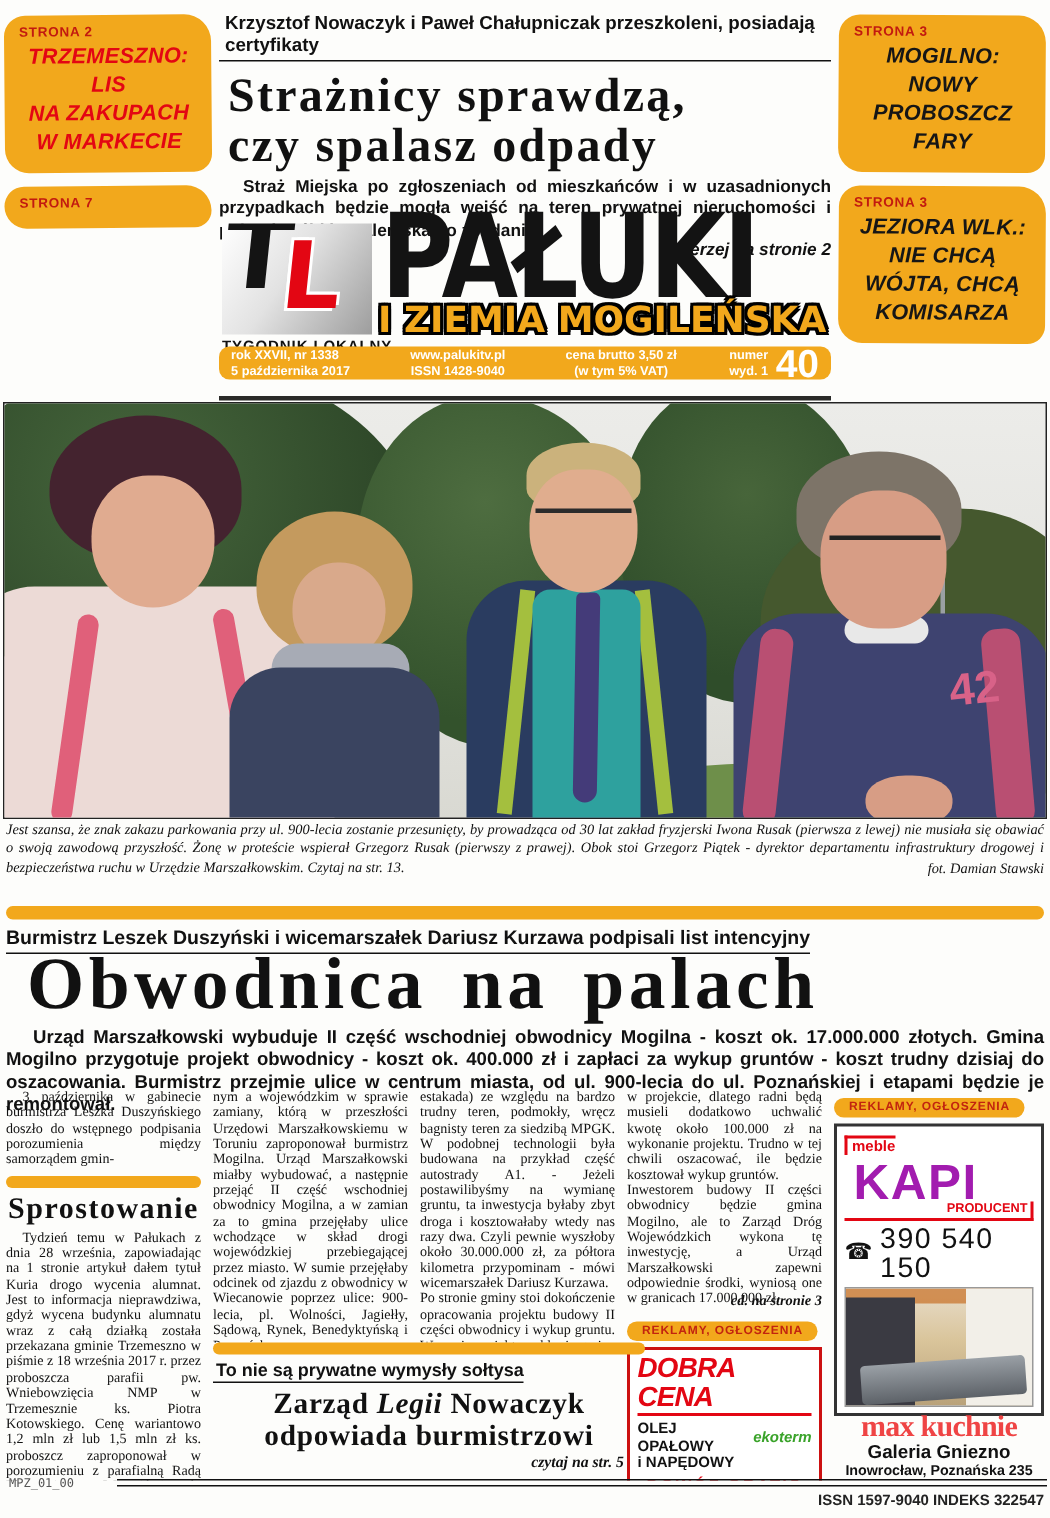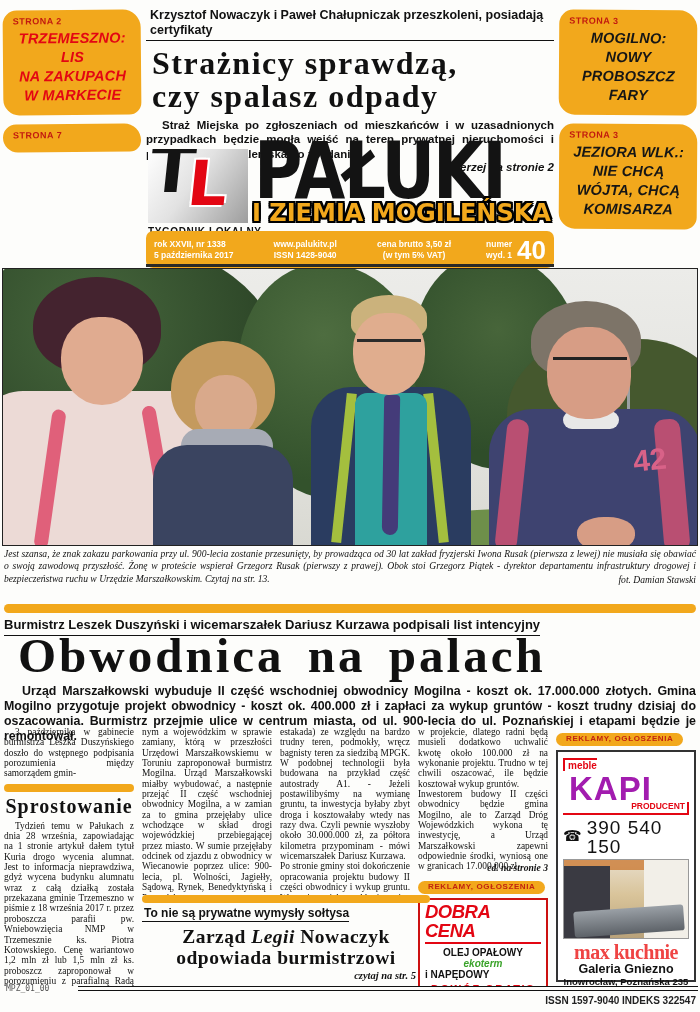--- a/index.html
+++ b/index.html
@@ -30,21 +30,21 @@
   .tl-box{position:absolute;left:2px;top:6px;width:100px;height:74px;
           background:linear-gradient(125deg,#ffffff 0%,#e2e2e2 45%,#9d9d9d 100%);overflow:hidden;}
   .tl-t{position:absolute;left:2px;top:-12px;font:900 66px/1 "DejaVu Sans",sans-serif;color:#141414;transform:skewX(-6deg);}
   .tl-l{position:absolute;left:40px;top:4px;font:900 62px/1 "DejaVu Sans",sans-serif;color:#e30613;transform:skewX(-6deg);
         text-shadow:-2px -2px 0 #fff,2px -2px 0 #fff,-2px 2px 0 #fff;}
   .tl-tagline{position:absolute;left:2px;top:84px;font:bold 10px/1 "Liberation Sans",sans-serif;letter-spacing:.6px;color:#111;}
   .mh-title{position:absolute;left:108px;top:-10px;font:900 66px/1 "DejaVu Sans",sans-serif;color:#131313;
             letter-spacing:-2px;transform:scaleY(1.18);transform-origin:top left;}
   .mh-subtitle{position:absolute;left:106px;top:58px;font:900 24px/1 "DejaVu Sans",sans-serif;color:#F2A81C;letter-spacing:0;
                text-shadow:-2px -2px 0 #000,2px -2px 0 #000,-2px 2px 0 #000,2px 2px 0 #000,0 -2px 0 #000,0 2px 0 #000,-2px 0 0 #000,2px 0 0 #000;}
-  .infobar{position:absolute;left:0;top:88px;width:408px;height:37px;background:#F2A81C;border-radius:7px;
+  .infobar{position:absolute;left:0;top:88px;width:408px;height:22px;background:#F2A81C;border-radius:7px;
            display:flex;align-items:center;color:#fff;font:bold 8.5px/1.25 "Liberation Sans",sans-serif;padding:0 8px;box-sizing:border-box;gap:32px;}
   .ib-cell{flex:1;text-align:center;}
   .ib-cell.first{text-align:left;flex:1.05;}
   .ib-issue{display:flex;align-items:center;justify-content:flex-end;flex:.8;gap:5px;}
   .ib-num{font:bold 26px/1 "Liberation Sans",sans-serif;}
   .mast-rule{position:absolute;left:0;top:121px;width:408px;border-top:3px solid #2a2a28;}
 
   
   .photo{position:absolute;left:2px;top:268px;width:694px;height:276px;border:1px solid #222;
          background:linear-gradient(#ecece9 0%,#e3e3df 60%,#d9d9d2 100%);overflow:hidden;}
@@ -115,27 +115,27 @@
   .continued{font:bold italic 9.6px/1.1 "Liberation Serif",serif;text-align:right;margin:-10px 0 0 0;}
 
   .ad-label{display:inline-block;background:#F2A81C;border-radius:7px;padding:2px 10px 3px 10px;
             font:bold 8px/1 "Liberation Sans",sans-serif;color:#c2240f;letter-spacing:.6px;margin:2px 0 4px 0;}
   .col4 .ad-label{margin-top:8px;}
 
   
   .dc-ad{border:2.5px solid #cc1111;background:#fff;padding:3px 5px;height:102px;}
   .dc-title{font:italic 900 18.5px/1 "Liberation Sans",sans-serif;color:#e30613;border-bottom:2px solid #e30613;
             padding-bottom:2px;margin-bottom:3px;letter-spacing:-.5px;}
-  .dc-row{display:flex;justify-content:space-between;align-items:center;flex-direction:column;}
+  .dc-row{display:flex;justify-content:space-between;align-items:center;}
   .dc-l1{font:900 10px/1.15 "Liberation Sans",sans-serif;}
   .dc-eko{font:italic 900 10px/1 "Liberation Sans",sans-serif;color:#3aa32a;}
   .dc-l3{font:900 11px/1.3 "Liberation Sans",sans-serif;color:#e30613;letter-spacing:1.5px;text-align:center;margin-top:2px;}
 
   
-  .kapi-ad{border:2px solid #333;background:#fff;height:232px;padding:3px 5px;box-sizing:border-box;}
+  .kapi-ad{border:2px solid #333;background:#fff;height:195px;padding:3px 5px;box-sizing:border-box;}
   .kapi-meble{font:bold 10px/1 "Liberation Sans",sans-serif;color:#e30613;border-top:2px solid #e30613;
               border-left:2px solid #e30613;display:inline-block;padding:1px 0 0 3px;}
   .kapi-brand{font:900 33px/0.95 "Liberation Sans",sans-serif;color:#a21caf;letter-spacing:1px;margin-left:6px;}
   .kapi-prod{font:bold 8.5px/1 "Liberation Sans",sans-serif;color:#e30613;text-align:right;
              border-bottom:2px solid #e30613;border-right:2px solid #e30613;padding:0 2px 2px 0;margin-top:-2px;}
   .kapi-phone{display:flex;align-items:center;justify-content:center;gap:5px;margin:3px 0;}
   .kapi-phone-icon{font-size:15px;line-height:1;}
   .kapi-phone-num{font:400 19px/1 "Liberation Sans",sans-serif;letter-spacing:1px;}
   .kapi-img{height:78px;border:1px solid #999;position:relative;overflow:hidden;
             background:linear-gradient(180deg,#e8ddca 0%,#d9c49a 45%,#b9a27a 100%);}

